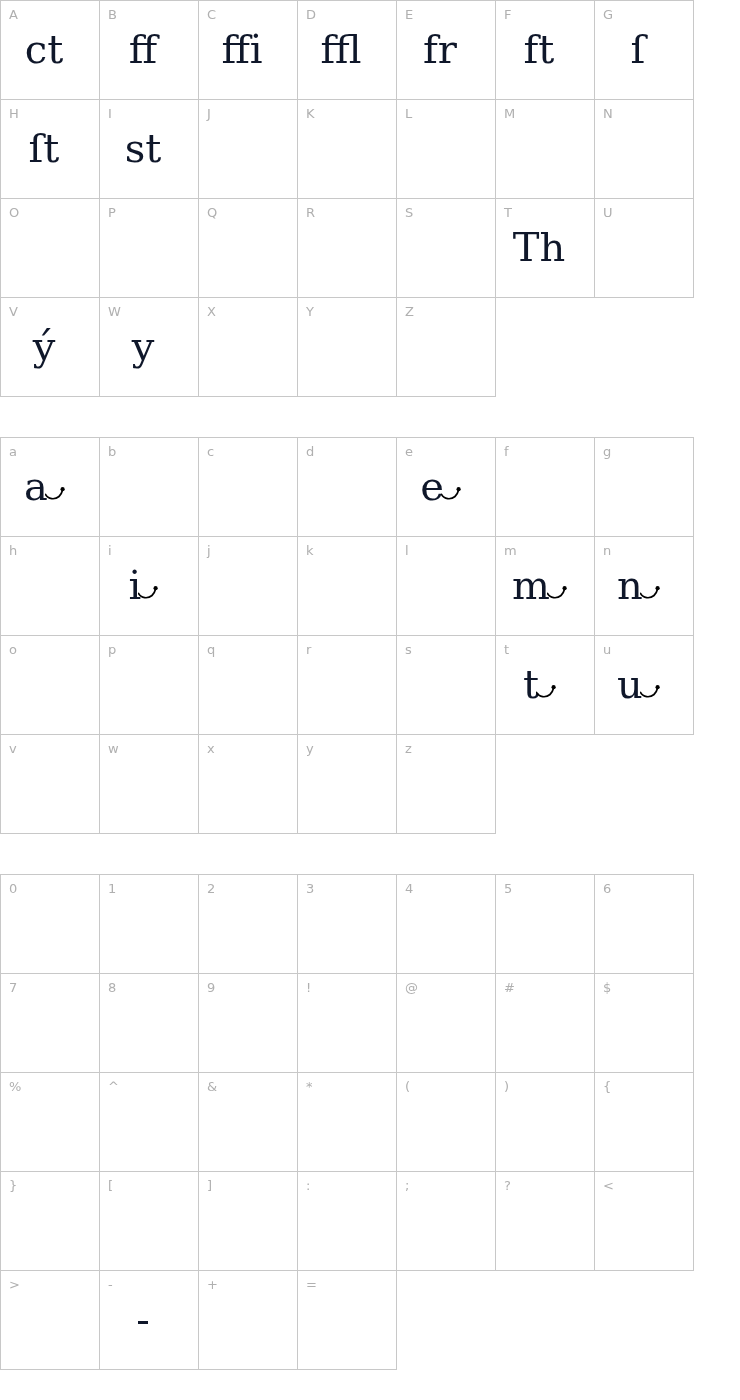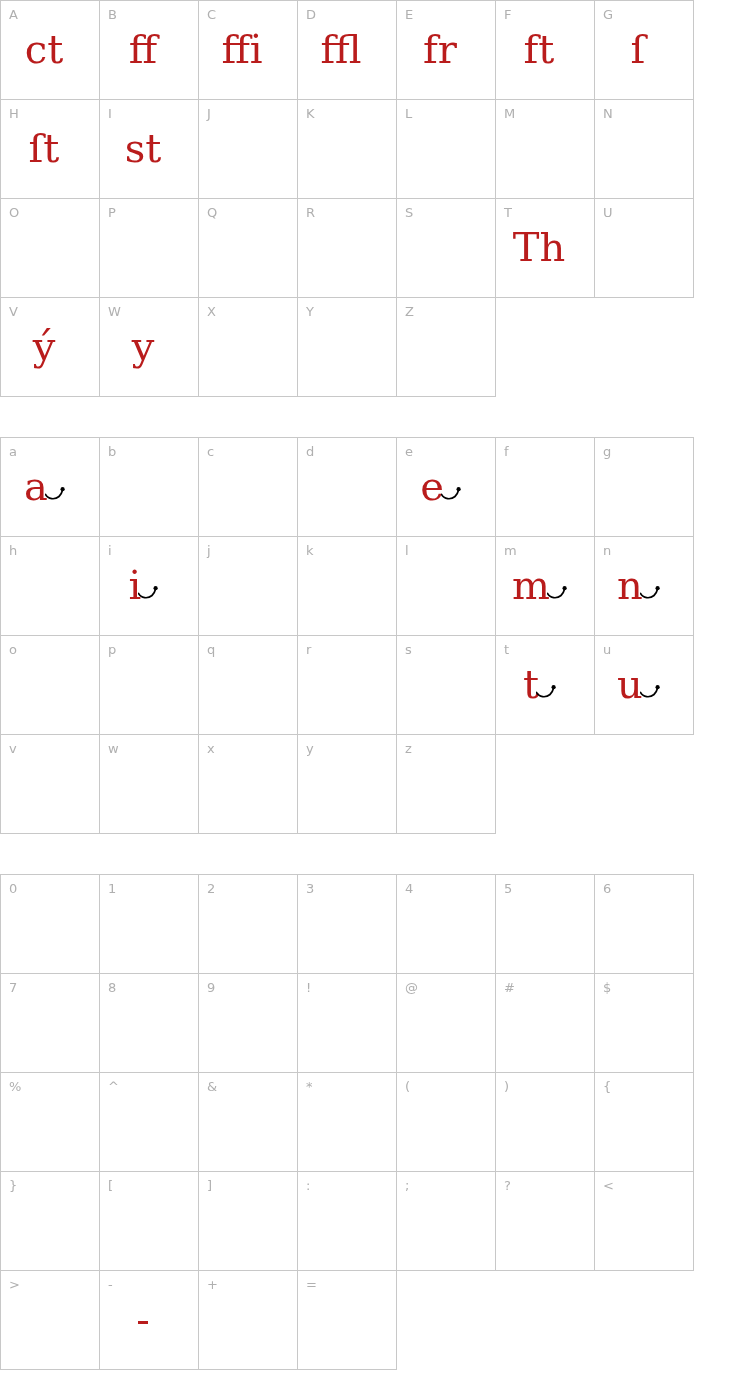--- a/index.html
+++ b/index.html
@@ -51,21 +51,21 @@
     position: absolute;
     top: 0;
     left: 0;
     width: 100%;
     box-sizing: border-box;
     padding-right: 12px;
     text-align: center;
     font-family: "DejaVu Serif", "Liberation Serif", serif;
     font-size: 40px;
     line-height: 96px;
-    color: #b91c1c;
+    color: #0f172a;
     white-space: nowrap;
   }
   .swash-tail {
     display: inline-block;
     margin-left: -3px;
     margin-right: -2px;
   }
 </style>
 </head>
 <body>

